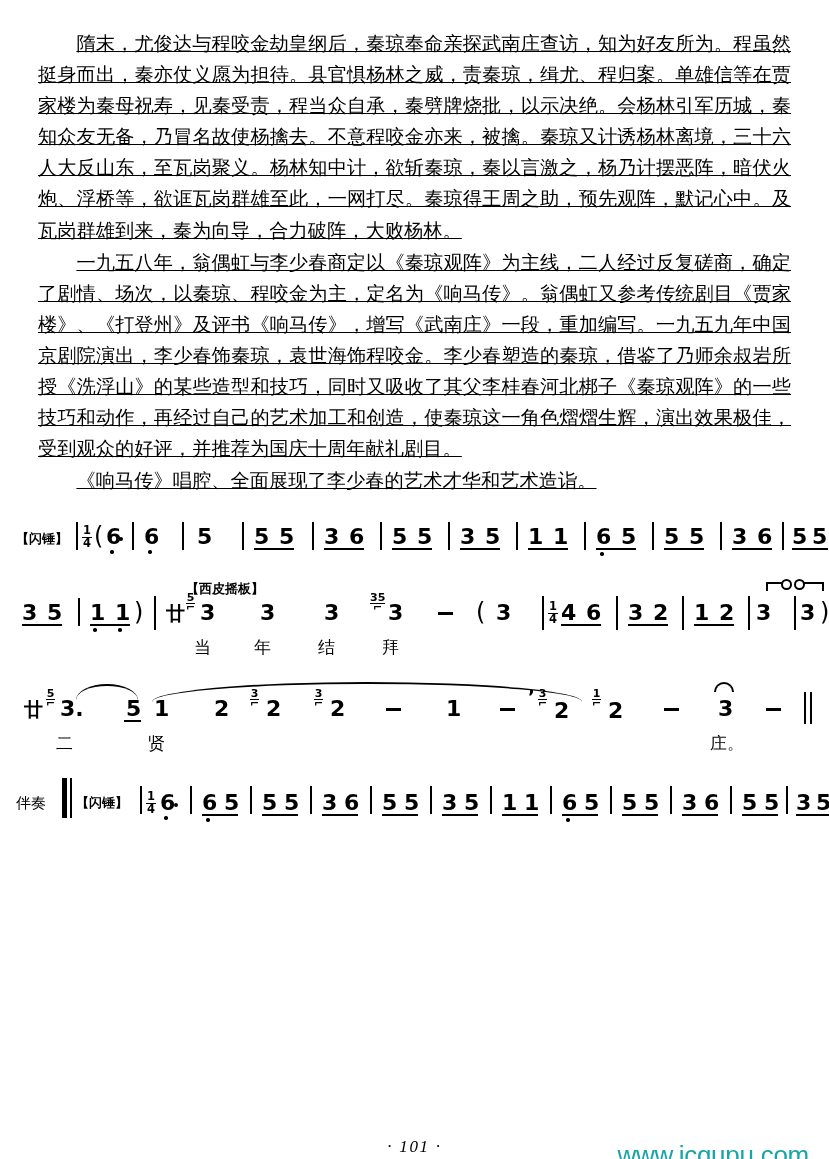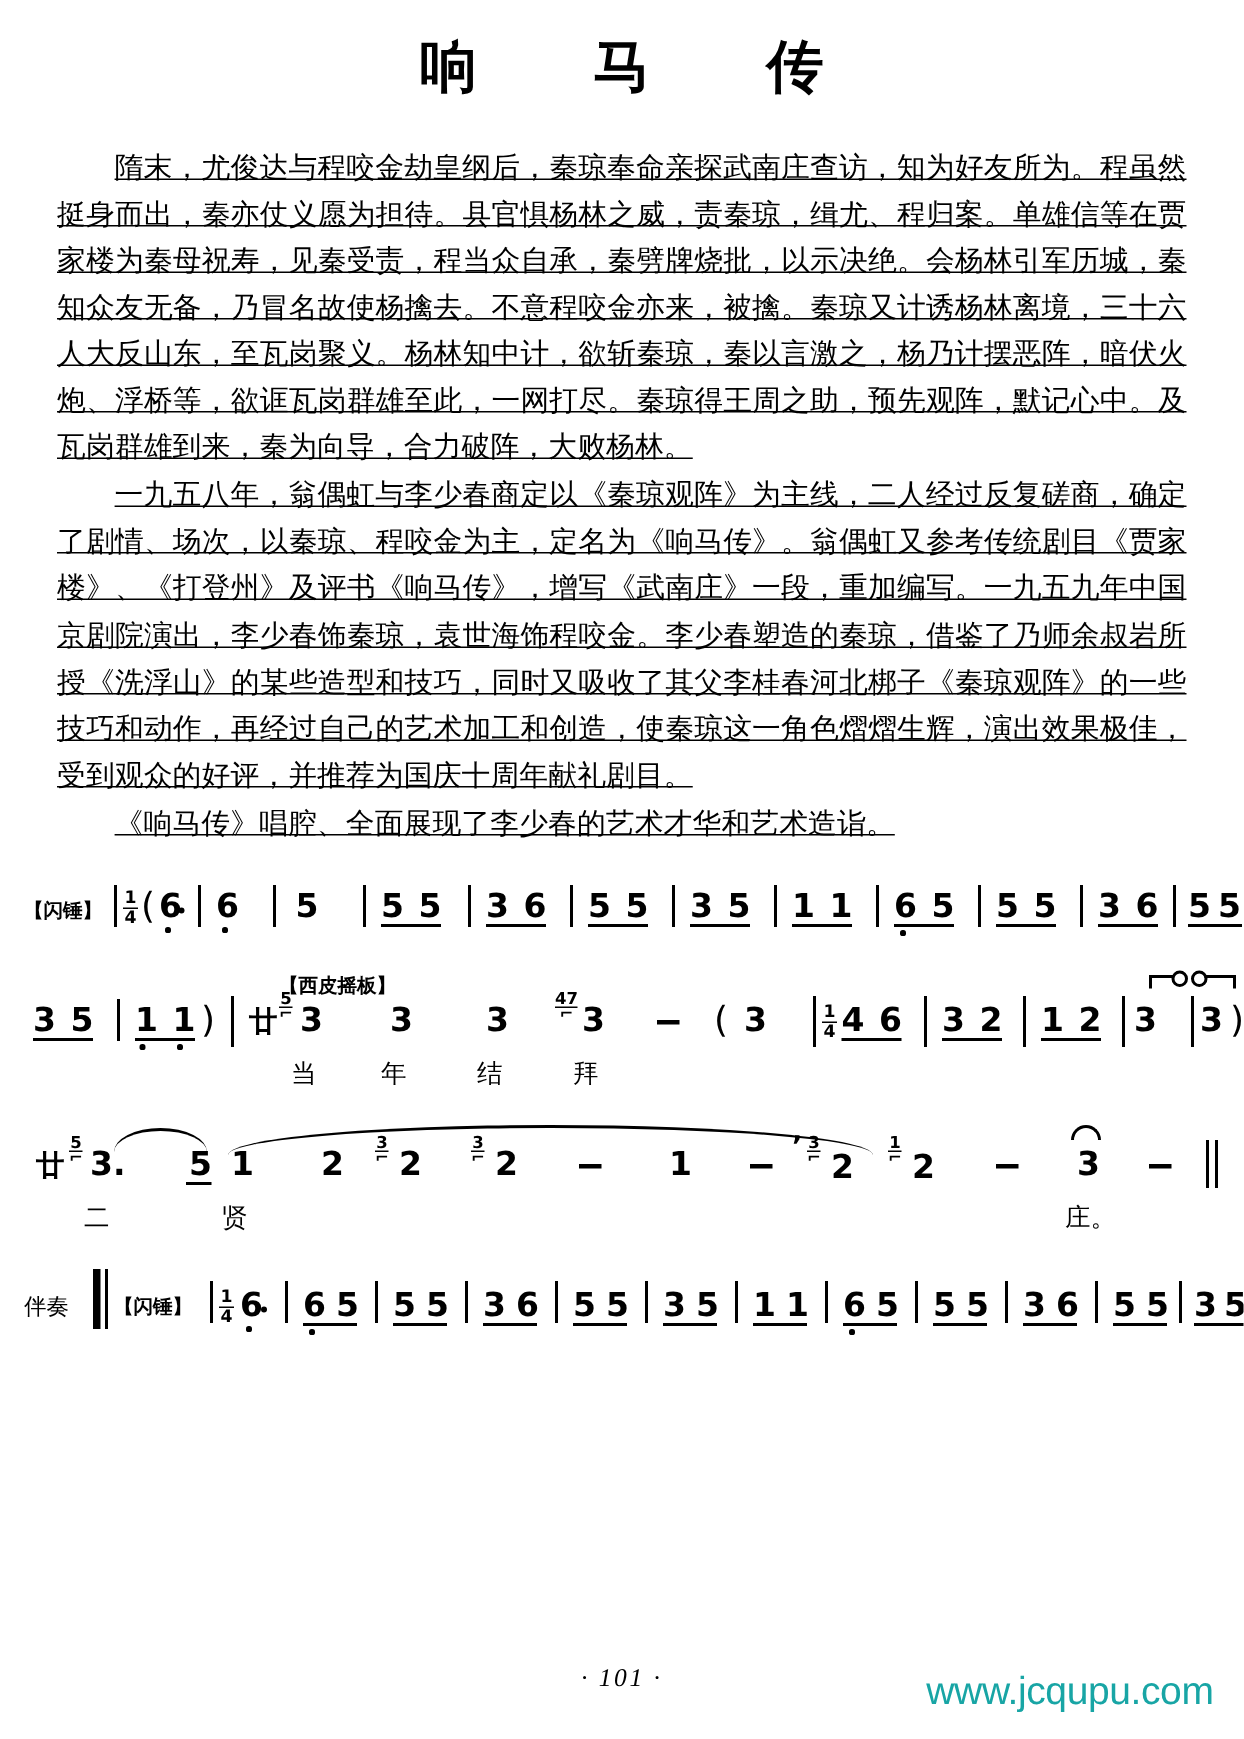--- a/index.html
+++ b/index.html
@@ -276,21 +276,20 @@
     font-size: 26px;
     color: #18a5a5;
     letter-spacing: -0.01em;
   }
 </style>
 </head>
 <body>
 
 <div class="page">
 
-  <div class="doc-title">响　马　传</div>
 
   <div class="prose">
     <p>隋末，尤俊达与程咬金劫皇纲后，秦琼奉命亲探武南庄查访，知为好友所为。程虽然挺身而出，秦亦仗义愿为担待。县官惧杨林之威，责秦琼，缉尤、程归案。单雄信等在贾家楼为秦母祝寿，见秦受责，程当众自承，秦劈牌烧批，以示决绝。会杨林引军历城，秦知众友无备，乃冒名故使杨擒去。不意程咬金亦来，被擒。秦琼又计诱杨林离境，三十六人大反山东，至瓦岗聚义。杨林知中计，欲斩秦琼，秦以言激之，杨乃计摆恶阵，暗伏火炮、浮桥等，欲诓瓦岗群雄至此，一网打尽。秦琼得王周之助，预先观阵，默记心中。及瓦岗群雄到来，秦为向导，合力破阵，大败杨林。</p>
     <p>一九五八年，翁偶虹与李少春商定以《秦琼观阵》为主线，二人经过反复磋商，确定了剧情、场次，以秦琼、程咬金为主，定名为《响马传》。翁偶虹又参考传统剧目《贾家楼》、《打登州》及评书《响马传》，增写《武南庄》一段，重加编写。一九五九年中国京剧院演出，李少春饰秦琼，袁世海饰程咬金。李少春塑造的秦琼，借鉴了乃师余叔岩所授《洗浮山》的某些造型和技巧，同时又吸收了其父李桂春河北梆子《秦琼观阵》的一些技巧和动作，再经过自己的艺术加工和创造，使秦琼这一角色熠熠生辉，演出效果极佳，受到观众的好评，并推荐为国庆十周年献礼剧目。</p>
     <p>《响马传》唱腔、全面展现了李少春的艺术才华和艺术造诣。</p>
   </div>
 
 
   <div class="score">
 
@@ -382,21 +381,21 @@
       <span class="grace" style="left:172px; top:14px;">
         <span class="gn">5</span>
         <span class="tail">⌐</span>
       </span>
       <span class="note g" style="left:186px; top:24px;">3</span>
 
       <span class="note g" style="left:246px; top:24px;">3</span>
       <span class="note g" style="left:310px; top:24px;">3</span>
 
       <span class="grace" style="left:356px; top:14px;">
-        <span class="gn">47</span>
+        <span class="gn">35</span>
         <span class="tail">⌐</span>
       </span>
       <span class="note g" style="left:374px; top:24px;">3</span>
 
       <span class="dash" style="left:424px; top:34px;"></span>
 
       <span class="paren" style="left:462px; top:22px;">(</span>
       <span class="note g" style="left:482px; top:24px;">3</span>
 
       <span class="bar tall" style="left:528px; top:18px;"></span>

